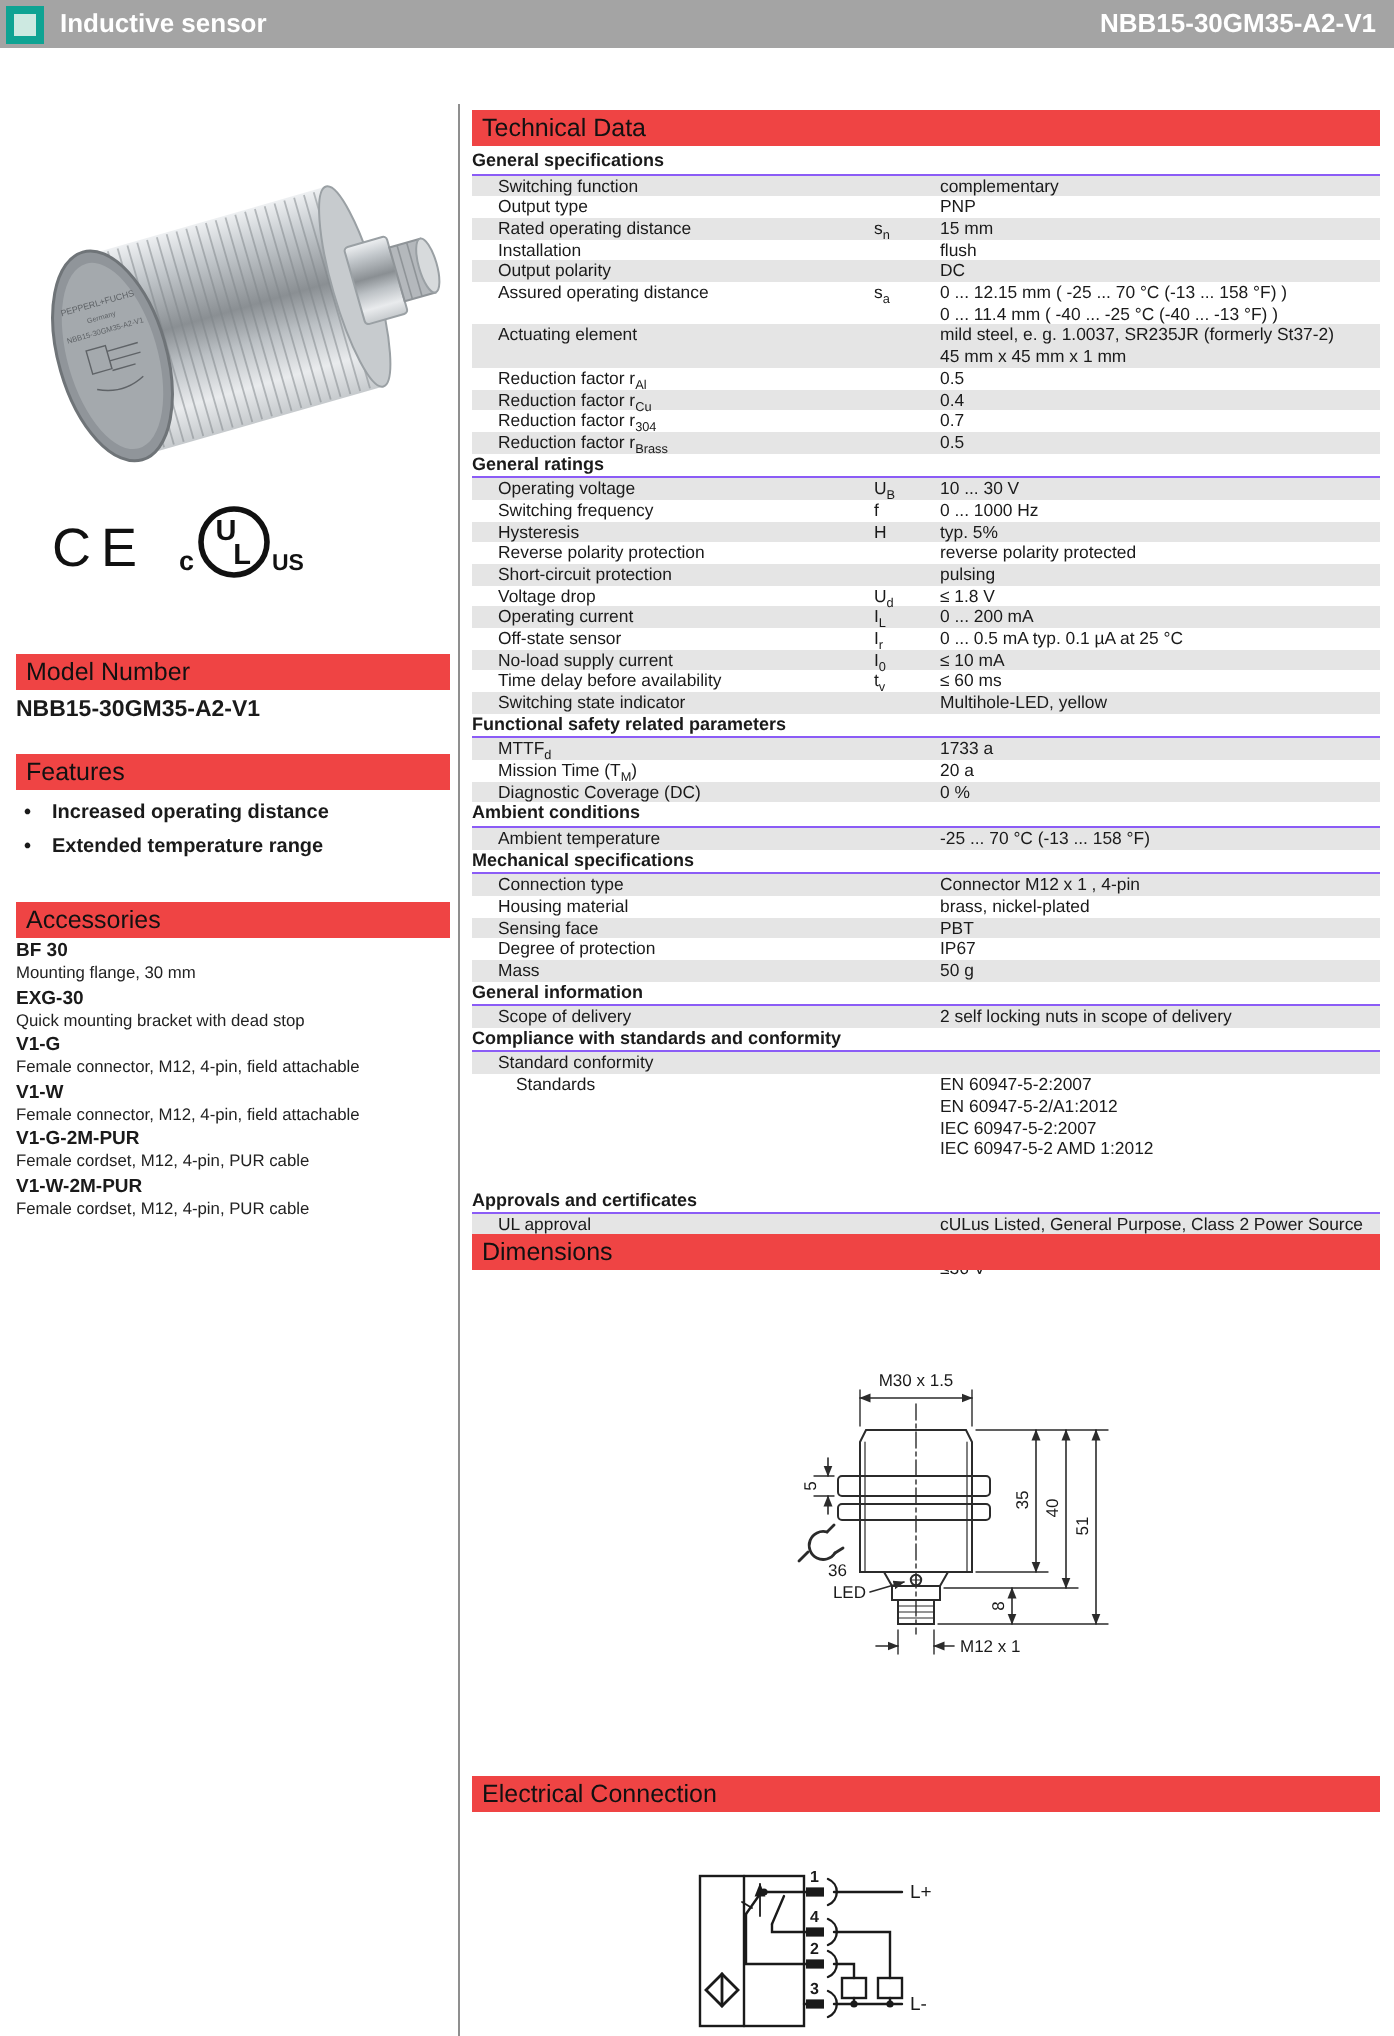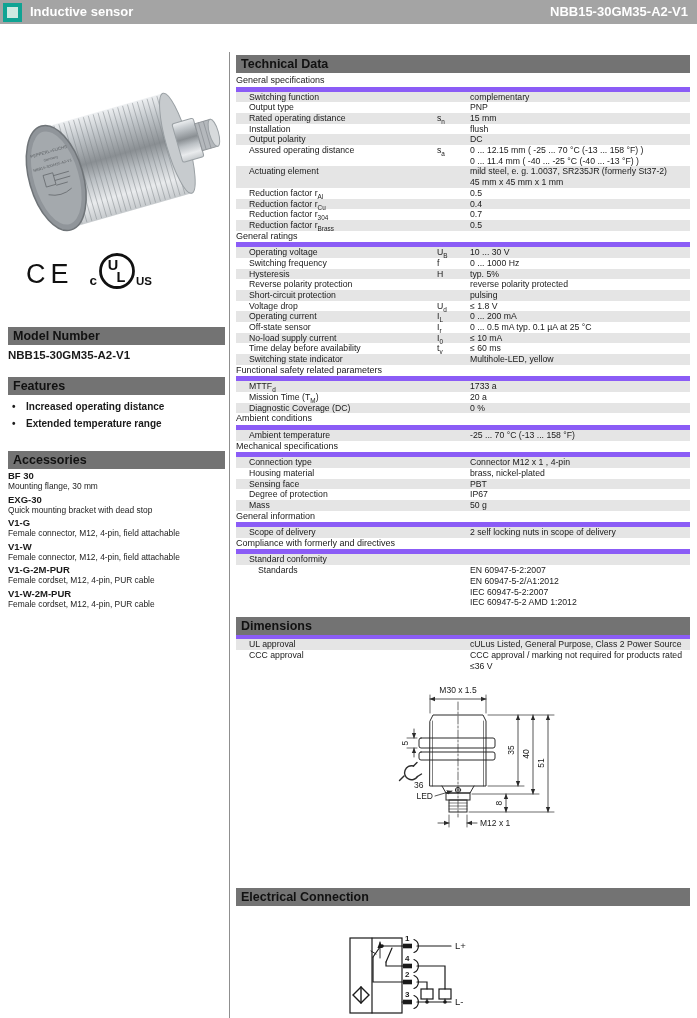--- a/index.html
+++ b/index.html
@@ -8,37 +8,37 @@
        font-family:"Liberation Sans",sans-serif;}
 
   
   .topbar{position:absolute;left:0;top:0;width:697px;height:24px;background:#a4a4a4}
   .accent-sq{position:absolute;left:3px;top:3px;width:19px;height:19px;background:#cde9e1;border:4px solid #0fa393}
   .topbar-title{position:absolute;left:30px;top:4px;font-size:13px;font-weight:bold;color:#fff}
   .topbar-model{position:absolute;right:9px;top:4px;font-size:13px;font-weight:bold;color:#fff}
 
   .vsep{position:absolute;left:229px;top:52px;width:1px;height:966px;background:#8f8f8f}
 
-  .bar{background:#737373;font-weight:bold;font-size:12.5px;height:18px;line-height:18px;padding-left:5px;color:#111}
+  .bar{background:#ef4444;font-weight:normal;font-size:12.5px;height:18px;line-height:18px;padding-left:5px;color:#111}
   .lbar{position:absolute;left:8px;width:217px}
   .rbar{position:absolute;left:236px;width:454px}
 
   
   #model-number-value{position:absolute;left:8px;top:349px;font-size:11.5px;font-weight:bold}
   #features-list{position:absolute;left:10px;top:398px;width:215px;list-style:none}
   #features-list li{font-size:10px;font-weight:bold;line-height:17px}
   #features-list li::before{content:"\2022";display:inline-block;width:14px;padding-left:2px}
   #accessories-list{position:absolute;left:8px;top:470px;width:217px}
   .acc-item{margin-bottom:2px}
   .acc-name{font-size:9.5px;font-weight:bold;line-height:11px}
   .acc-desc{font-size:8.4px;line-height:10.5px;color:#222}
 
   
   #tech-table{position:absolute;left:236px;top:75px;width:454px}
-  .tsec-h{font-weight:normal;font-size:9px;line-height:11.5px;border-bottom:5px solid #8b5cf6}
+  .tsec-h{font-weight:bold;font-size:9px;line-height:11.5px;border-bottom:1px solid #8b5cf6}
   .tsec.gap{margin-top:15px}
   .trow{display:flex;font-size:8.7px;line-height:10.7px;min-height:10.7px}
   .trow.g{background:#e5e5e5}
   .tlabel{flex:0 0 201px;padding-left:13px}
   .tlabel.ind2{padding-left:22px}
   .tsym{flex:0 0 33px}
   .tval{flex:1;white-space:pre-line}
   sub{font-size:6.4px;line-height:0}
 
   svg text{font-family:"Liberation Sans",sans-serif}
@@ -338,21 +338,21 @@
     </div>
     <div class="tsec">
       <div class="tsec-h">General information</div>
       <div class="trow g">
         <span class="tlabel">Scope of delivery</span>
         <span class="tsym"></span>
         <span class="tval">2 self locking nuts in scope of delivery</span>
       </div>
     </div>
     <div class="tsec">
-      <div class="tsec-h">Compliance with formerly and directives</div>
+      <div class="tsec-h">Compliance with standards and conformity</div>
       <div class="trow g">
         <span class="tlabel">Standard conformity</span>
         <span class="tsym"></span>
         <span class="tval"></span>
       </div>
       <div class="trow">
         <span class="tlabel ind2">Standards</span>
         <span class="tsym"></span>
         <span class="tval">EN 60947-5-2:2007
 EN 60947-5-2/A1:2012

